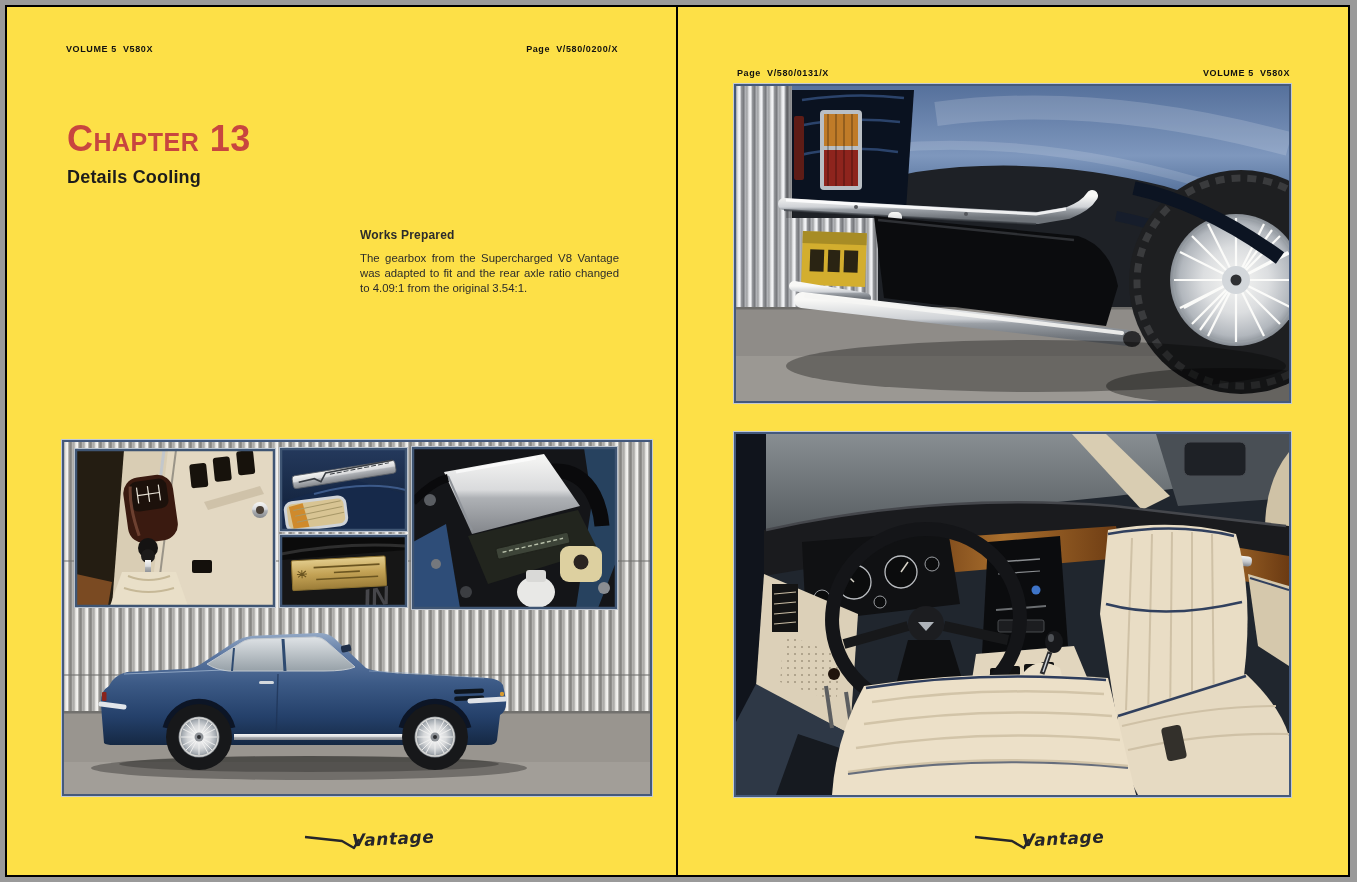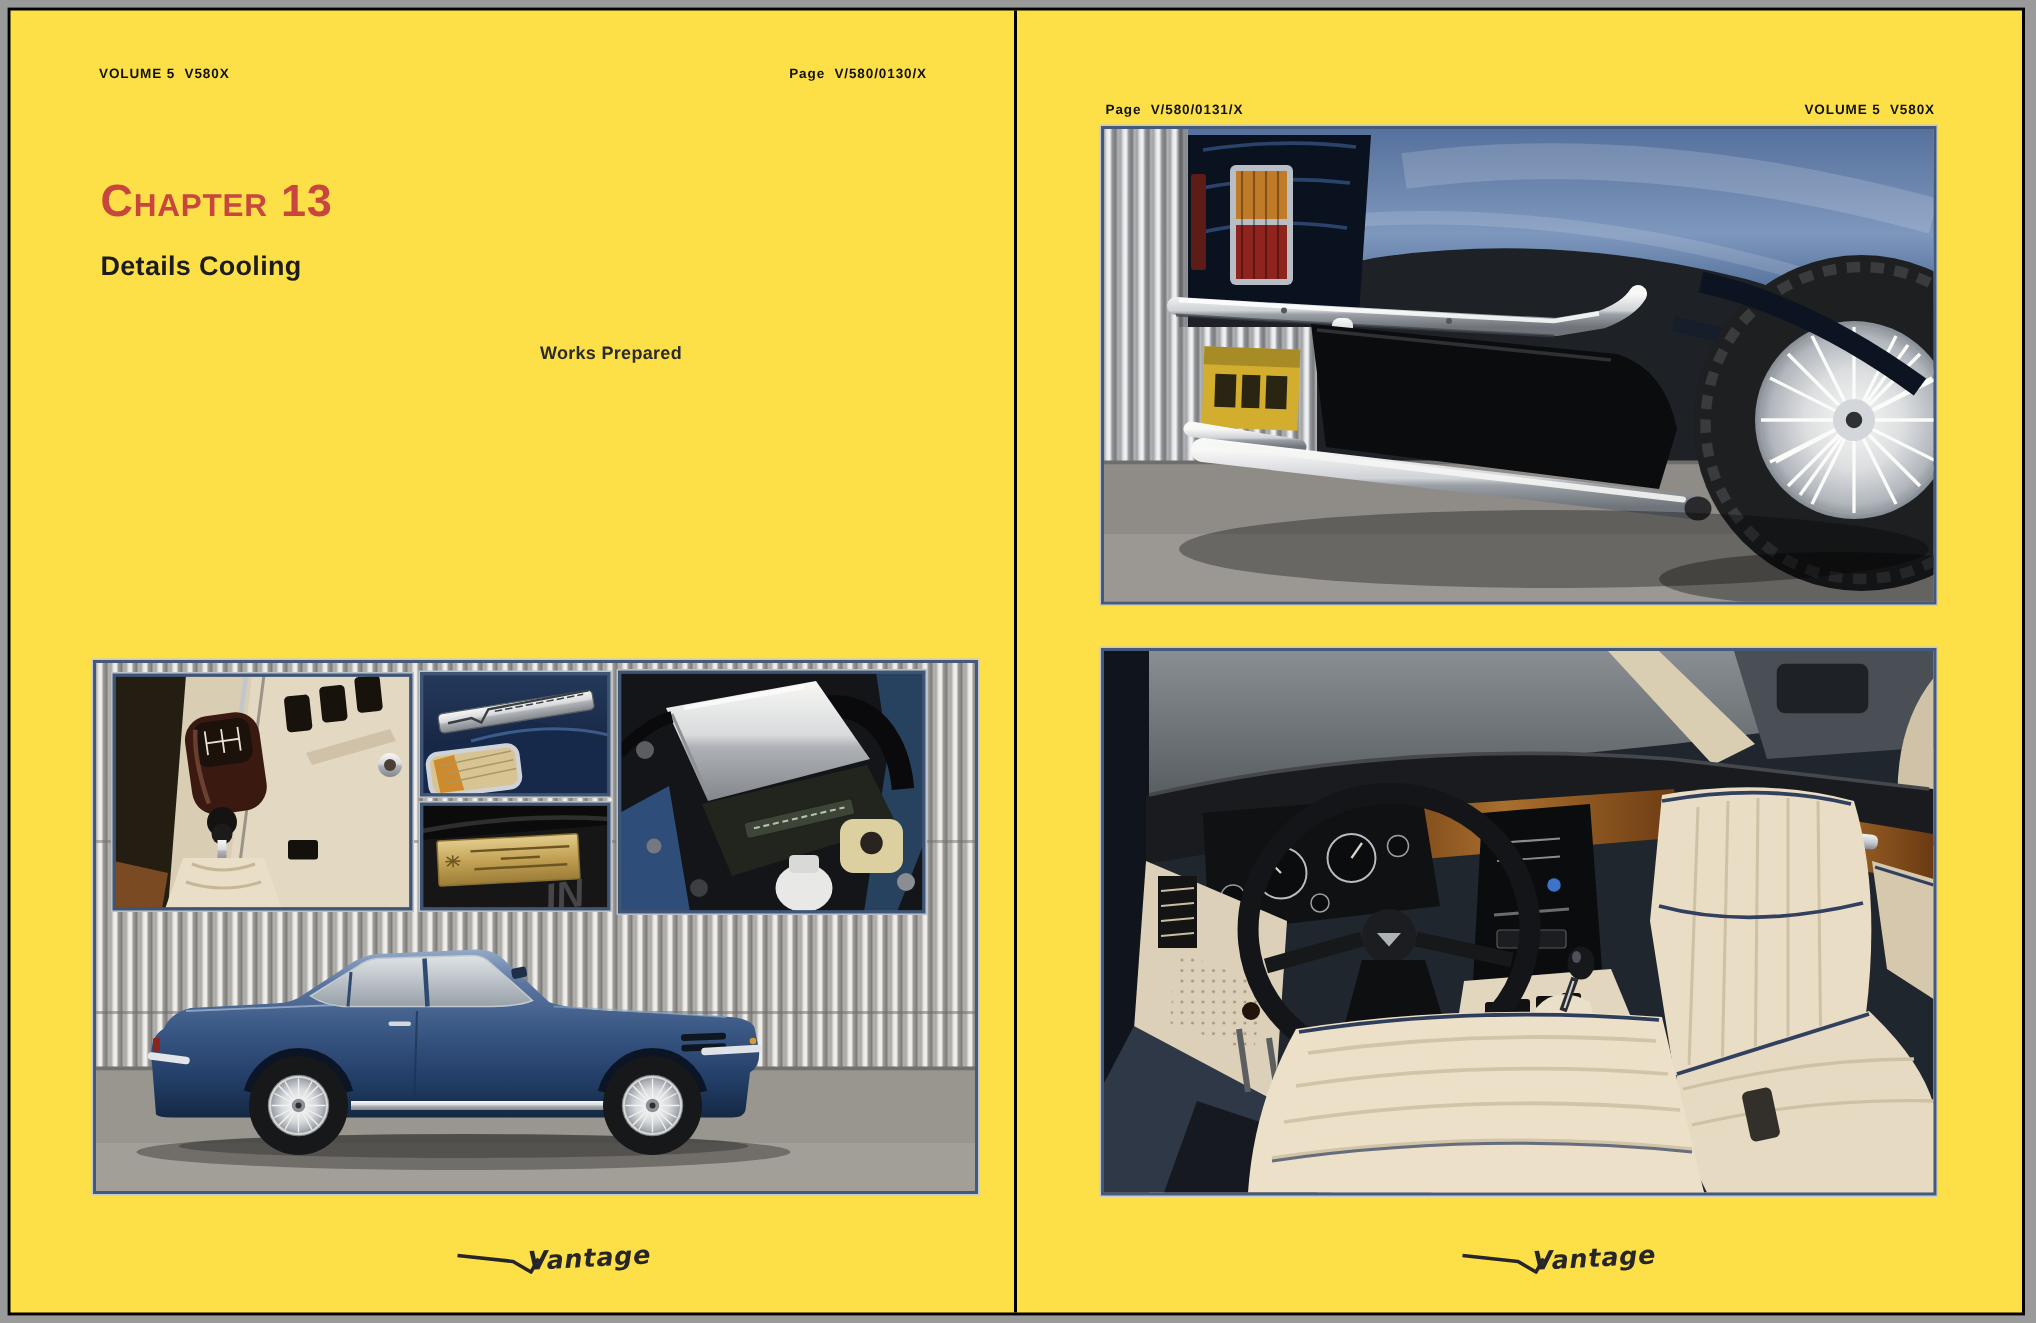--- a/index.html
+++ b/index.html
@@ -19,21 +19,21 @@
   }
   .hdr{
     position:absolute;display:flex;justify-content:space-between;
     font-size:9px;font-weight:bold;color:#111;
     letter-spacing:0.6px;white-space:pre;
   }
   .hdr-left-page{left:59px;top:37px;width:552px;}
   .hdr-right-page{left:730px;top:37px;width:553px;margin-top:24px;}
   .chapter-title{
     position:absolute;left:60px;top:111px;
-    font-size:30px;font-weight:bold;color:#c8463f;
+    font-size:36px;font-weight:bold;color:#c8463f;
     font-variant:small-caps;letter-spacing:0.5px;
   }
   .section-title{
     position:absolute;left:60px;top:160px;
     font-size:18px;font-weight:bold;color:#1c1c1c;
     letter-spacing:0.2px;
   }
   .article{
     position:absolute;left:353px;top:221px;width:259px;
     color:#2b2b2b;
@@ -67,28 +67,29 @@
   }
 </style>
 </head>
 <body>
 
 <div class="spread">
   <div class="spine"></div>
 
   <div class="hdr hdr-left-page">
     <span>VOLUME 5  V580X</span>
-    <span>Page  V/580/0130/X</span>
+    <span>Page  V/580/0200/X</span>
   </div>
 
   <div class="chapter-title">Chapter 13</div>
   <div class="section-title">Details Cooling</div>
 
   <div class="article">
     <h3>Works Prepared</h3>
+    <p>The gearbox from the Supercharged V8 Vantage was adapted to fit and the rear axle ratio changed to 4.09:1 from the original 3.54:1.</p>
   </div>
 
   <div class="photo collage">
     <svg viewBox="0 0 586 352" preserveAspectRatio="none">
       <defs>
         <linearGradient id="c-cor" x1="0" y1="0" x2="1" y2="0">
           <stop offset="0" stop-color="#a9a8a5"></stop>
             <stop offset="0.18" stop-color="#e9e8e5"></stop>
           <stop offset="0.35" stop-color="#f4f3f0"></stop>
             <stop offset="0.5" stop-color="#9b9a97"></stop>

